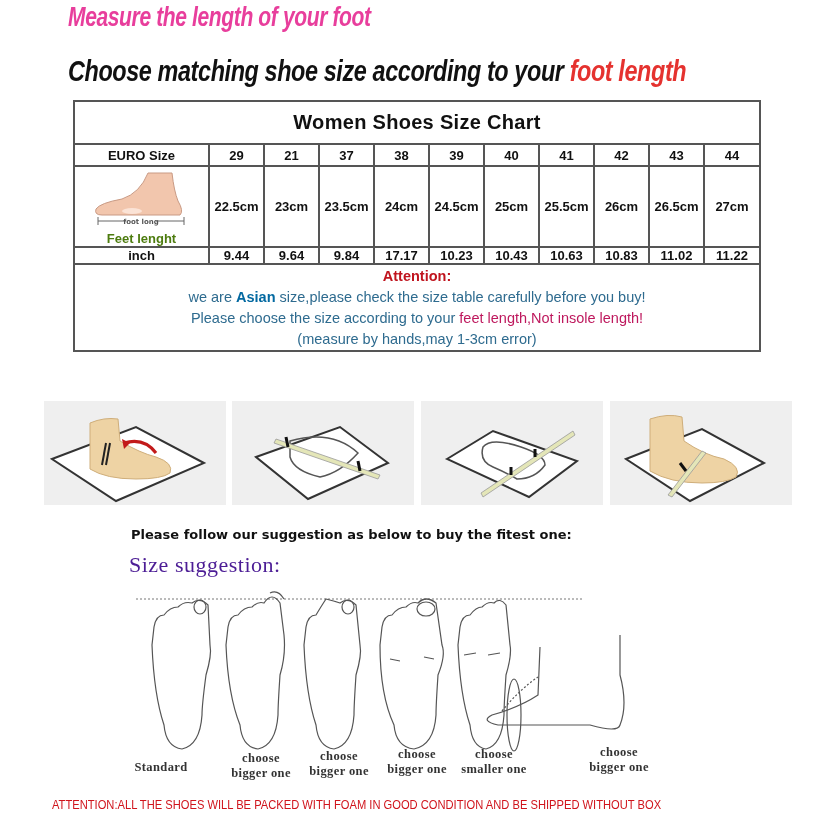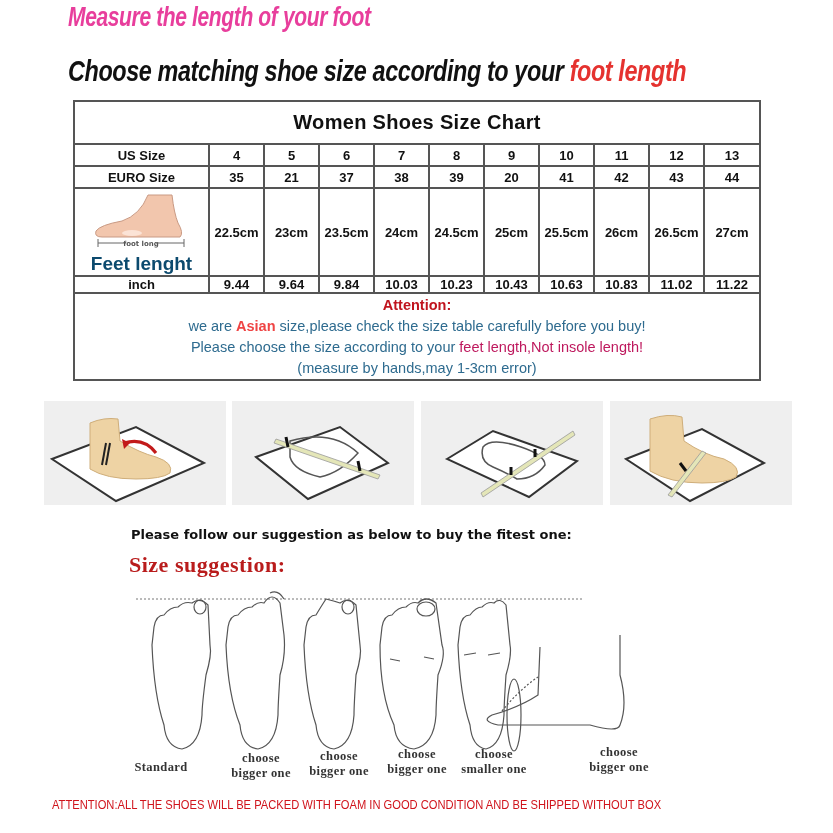--- a/index.html
+++ b/index.html
@@ -23,39 +23,39 @@
     border-collapse: collapse; table-layout: fixed;
     font-family: "Liberation Sans", sans-serif; font-weight: bold; color: #111; padding-left: 36px;
   }
   .size-table td { border: 2px solid #555; text-align: center; vertical-align: middle; padding: 0; }
   .size-table .title-cell { height: 43px; font-size: 20px; letter-spacing: 0.3px; }
   .size-table .row-sm td { height: 22px; font-size: 13px; }
   .size-table .row-feet td { height: 61px; font-size: 13px; }
   .size-table .row-inch td { height: 16px; font-size: 13px; }
   .feet-label-cell { position: relative; }
   .foot-pic { display: block; margin: 4px auto 0; }
-  .feet-red { color: #0c4a6e; font-size: 19px; margin-top: 2px; }
+  .feet-red { color: #4d7c0f; font-size: 13px; margin-top: 2px; }
   .attn-cell { height: 85px; font-weight: normal; font-size: 14.5px; line-height: 21px; color: #2e6b8f; padding-top: 1px !important; }
   .attn-title { color: #c0141e; font-weight: bold; }
   .red { color: #be185d; }
-  .red-b { color: #ef4444; font-weight: bold; margin-top: 48px; }
+  .red-b { color: #0369a1; font-weight: bold; margin-top: 48px; }
 
   
   .panels { position: absolute; left: 44px; top: 401px; width: 746px; height: 104px; }
   .panel { position: absolute; top: 0; width: 182px; height: 104px; background: #efefef; }
   .panel svg { position: absolute; left: 0; top: 0; }
 
   .suggest-line {
     position: absolute; left: 131px; top: 527px;
     font-family: "DejaVu Sans", sans-serif; font-weight: bold; font-size: 13px; color: #111;
     white-space: nowrap;
   }
   .suggest-title {
     position: absolute; left: 129px; top: 552px;
-    font-family: "Liberation Serif", serif; font-weight: bold; font-size: 22px; color: #b91c1c;
+    font-family: "Liberation Serif", serif; font-weight: normal; font-size: 22px; color: #4c1d95;
     letter-spacing: 0.5px;
   }
 
   .feet-area { position: absolute; left: 120px; top: 585px; width: 600px; height: 200px; }
   .feet-area svg { position: absolute; left: 0; top: 0; }
   .foot-caption {
     position: absolute; text-align: center; width: 90px;
     font-family: "Liberation Serif", serif; font-weight: bold; font-size: 12.5px; color: #333;
     line-height: 15px; letter-spacing: 0.4px;
   }
@@ -84,40 +84,27 @@
       <col style="width:55px">
       <col style="width:55px">
       <col style="width:55px">
       <col style="width:56px">
   </colgroup>
   <tbody>
       <tr>
     <td colspan="11" class="title-cell">Women Shoes Size Chart</td>
   </tr>
   <tr class="row-sm">
-    <td>US Size</td>
-    <td>4</td>
-    <td>5</td>
-    <td>6</td>
-    <td>7</td>
-    <td>8</td>
-    <td>9</td>
-    <td>10</td>
-    <td>11</td>
-    <td>12</td>
-    <td>13</td>
-  </tr>
-  <tr class="row-sm">
     <td>EURO Size</td>
-    <td>35</td>
+    <td>29</td>
     <td>21</td>
     <td>37</td>
     <td>38</td>
     <td>39</td>
-    <td>20</td>
+    <td>40</td>
     <td>41</td>
     <td>42</td>
     <td>43</td>
     <td>44</td>
   </tr>
   <tr class="row-feet">
     <td class="feet-label-cell">
       <svg class="foot-pic" width="100" height="58" viewBox="0 0 100 58">
         <path d="M56 2 L80 2 Q82 20 86 30 Q92 40 88 44 L10 44 Q2 44 4 38 Q8 32 30 28 Q48 22 56 2 Z" fill="#f2c6ad" stroke="#c99a84" stroke-width="1"></path>
         <ellipse cx="40" cy="40" rx="10" ry="3" fill="#fbe3d6"></ellipse>
@@ -138,21 +125,21 @@
     <td>25.5cm</td>
     <td>26cm</td>
     <td>26.5cm</td>
     <td>27cm</td>
   </tr>
   <tr class="row-inch">
     <td>inch</td>
     <td>9.44</td>
     <td>9.64</td>
     <td>9.84</td>
-    <td>10.03</td>
+    <td>17.17</td>
     <td>10.23</td>
     <td>10.43</td>
     <td>10.63</td>
     <td>10.83</td>
     <td>11.02</td>
     <td>11.22</td>
   </tr>
   <tr>
     <td colspan="11" class="attn-cell">
       <div class="attn-title">Attention:</div>

